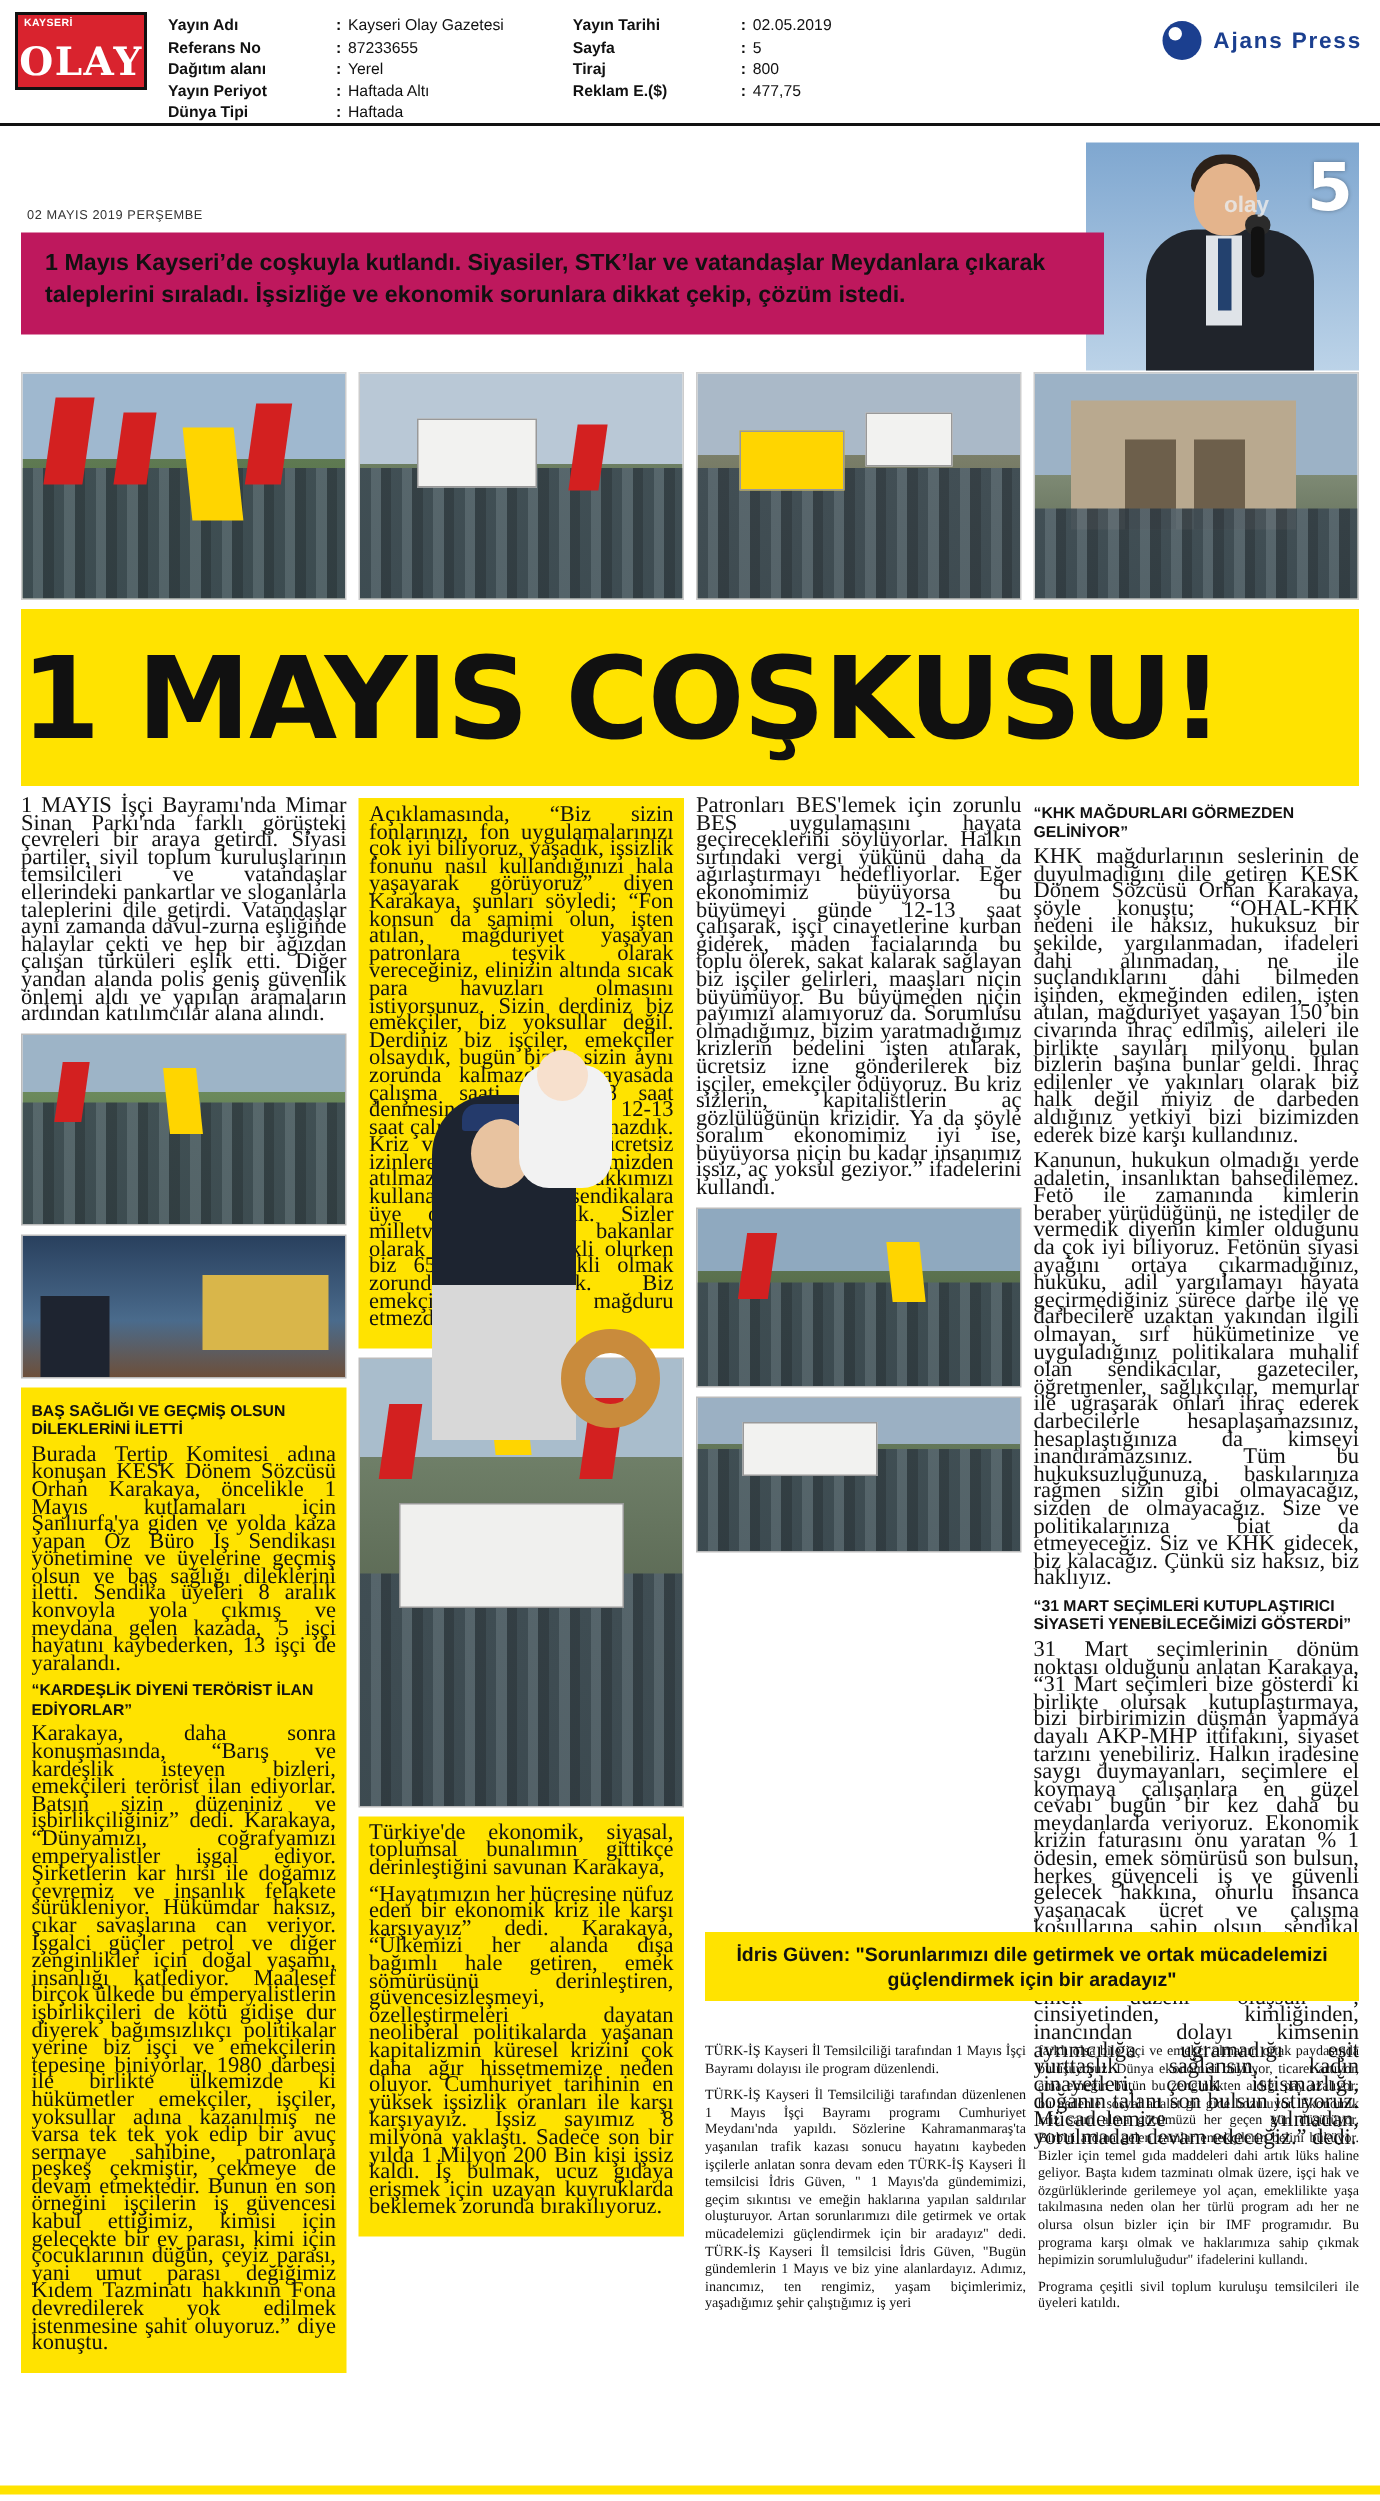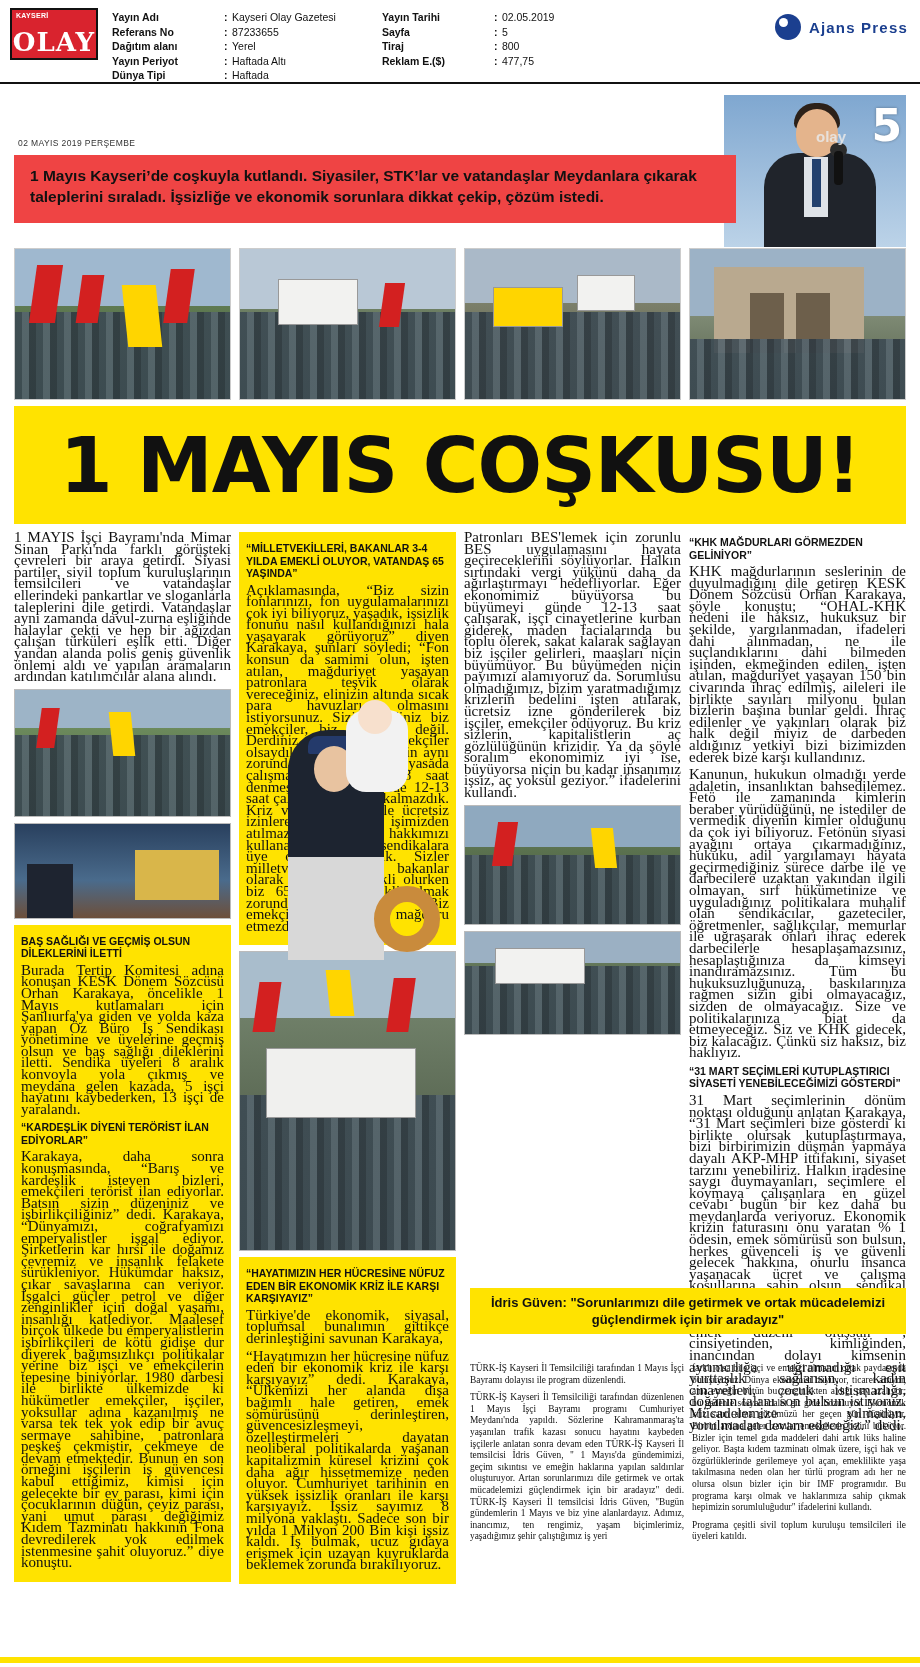--- a/index.html
+++ b/index.html
@@ -85,21 +85,21 @@
   .page-badge-word {
     position: absolute; right: 74px; top: 128px; z-index: 3;
     color: #e9e9e9; font-size: 15px; font-weight: bold; opacity: .85;
   }
   .dateline {
     position: absolute; left: 18px; top: 138px;
     font-size: 8.5px; color: #333; letter-spacing: .4px;
   }
   .kicker {
     position: absolute; left: 14px; top: 155px; width: 722px; min-height: 68px;
-    background: #ef4444; padding: 10px 12px 8px 16px;
+    background: #be185d; padding: 10px 12px 8px 16px;
   }
   .kicker p {
     margin: 0; font-size: 15.5px; line-height: 21px; font-weight: bold;
     color: #111; font-family: "Liberation Sans", sans-serif;
   }
 
   
   .photo-row {
     position: absolute; left: 14px; top: 248px; width: 892px; height: 152px;
     display: flex; gap: 8px;
@@ -112,21 +112,21 @@
   .flag { position: absolute; background: #d32020; transform: skewX(-8deg); }
   .flagY { position: absolute; background: #ffd500; transform: skewX(6deg); }
   .crowd { position: absolute; bottom: 0; left: 0; right: 0; height: 58%;
     background: repeating-linear-gradient(90deg,#3c4a53 0 7px,#55646d 7px 14px,#2f3a42 14px 21px); opacity: .9;}
   .banner-w { position:absolute; background:#f2f2f0; border:1px solid #999; }
   .arch { position:absolute; background:#b9a98f; }
 
   
   .headline-band {
     position: absolute; left: 14px; top: 406px; width: 892px; height: 118px;
-    background: #ffe300; display: flex; align-items: center; justify-content: center;
+    background: #ffe300; display: flex; align-items: center; 
   }
   .headline-band h1 {
     margin: 0; font-family: "DejaVu Sans", sans-serif;
     font-weight: bold; font-size: 76px; letter-spacing: -1px; color: #111;
     white-space: nowrap;
   }
 
   
   .cols {
     position: absolute; left: 14px; top: 532px; width: 892px;
@@ -315,34 +315,32 @@
       <div class="yellow-box">
         <div class="subhead">BAŞ SAĞLIĞI VE GEÇMİŞ OLSUN DİLEKLERİNİ İLETTİ</div>
         <p>Burada Tertip Komitesi adına konuşan KESK Dönem Sözcüsü Orhan Karakaya, öncelikle 1 Mayıs kutlamaları için Şanlıurfa'ya giden ve yolda kaza yapan Öz Büro İş Sendikası yönetimine ve üyelerine geçmiş olsun ve baş sağlığı dileklerini iletti. Sendika üyeleri 8 aralık konvoyla yola çıkmış ve meydana gelen kazada, 5 işçi hayatını kaybederken, 13 işçi de yaralandı.</p>
         <div class="subhead">“KARDEŞLİK DİYENİ TERÖRİST İLAN EDİYORLAR”</div>
         <p>Karakaya, daha sonra konuşmasında, “Barış ve kardeşlik isteyen bizleri, emekçileri terörist ilan ediyorlar. Batsın sizin düzeniniz ve işbirlikçiliğiniz” dedi. Karakaya, “Dünyamızı, coğrafyamızı emperyalistler işgal ediyor. Şirketlerin kar hırsı ile doğamız çevremiz ve insanlık felakete sürükleniyor. Hükümdar haksız, çıkar savaşlarına can veriyor. İşgalci güçler petrol ve diğer zenginlikler için doğal yaşamı, insanlığı katlediyor. Maalesef birçok ülkede bu emperyalistlerin işbirlikçileri de kötü gidişe dur diyerek bağımsızlıkçı politikalar yerine biz işçi ve emekçilerin tepesine biniyorlar. 1980 darbesi ile birlikte ülkemizde ki hükümetler emekçiler, işçiler, yoksullar adına kazanılmış ne varsa tek tek yok edip bir avuç sermaye sahibine, patronlara peşkeş çekmiştir, çekmeye de devam etmektedir. Bunun en son örneğini işçilerin iş güvencesi kabul ettiğimiz, kimisi için gelecekte bir ev parası, kimi için çocuklarının düğün, çeyiz parası, yani umut parası değiğimiz Kıdem Tazminatı hakkının Fona devredilerek yok edilmek istenmesine şahit oluyoruz.” diye konuştu.</p>
       </div>
     </div>
 
     <div class="col">
       <div class="yellow-box">
-        <div class="subhead">“MİLLETVEKİLLERİ, BAKANLAR 3-4 YILDA EMEKLİ OLUYOR, VATANDAŞ 65 YAŞINDA”</div>
         <p>Açıklamasında, “Biz sizin fonlarınızı, fon uygulamalarınızı çok iyi biliyoruz, yaşadık, işsizlik fonunu nasıl kullandığınızı hala yaşayarak görüyoruz” diyen Karakaya, şunları söyledi; “Fon konsun da samimi olun, işten atılan, mağduriyet yaşayan patronlara teşvik olarak vereceğiniz, elinizin altında sıcak para havuzları olmasını istiyorsunuz. Sizin derdiniz biz emekçiler, biz yoksullar değil. Derdiniz biz işçiler, emekçiler olsaydık, bugün bizler sizin aynı zorunda kalmazdık. Anayasada çalışma saati günlük 8 saat denmesine rağmen günde 12-13 saat çalışmak zorunda kalmazdık. Kriz var bahaneleri ile ücretsiz izinlere gönderilmez, işimizden atılmazdık. Anayasal hakkımızı kullanarak özgürce sendikalara üye olur, olabilirdik. Sizler milletvekilleri olarak, bakanlar olarak 3-4 yılda emekli olurken biz 65 yaşında emekli olmak zorunda kalmazdık. Biz emekçileri EYT mağduru etmezdiniz”</p>
       </div>
 
       <div class="img-block im-march">
         <div class="crowd" style="height:52%"></div>
         <div class="banner-w" style="left:26px;top:96px;width:150px;height:70px;background:#f0f0ee;"></div>
         <div class="flag" style="left:16px;top:30px;width:22px;height:50px;"></div>
         <div class="flag" style="left:150px;top:26px;width:22px;height:54px;"></div>
         <div class="flagY" style="left:88px;top:18px;width:24px;height:46px;"></div>
       </div>
 
       <div class="yellow-box">
-        <div class="subhead">“HAYATIMIZIN HER HÜCRESİNE NÜFUZ EDEN BİR EKONOMİK KRİZ İLE KARŞI KARŞIYAYIZ”</div>
         <p>Türkiye'de ekonomik, siyasal, toplumsal bunalımın gittikçe derinleştiğini savunan Karakaya,</p>
         <p>“Hayatımızın her hücresine nüfuz eden bir ekonomik kriz ile karşı karşıyayız” dedi. Karakaya, “Ülkemizi her alanda dışa bağımlı hale getiren, emek sömürüsünü derinleştiren, güvencesizleşmeyi, özelleştirmeleri dayatan neoliberal politikalarda yaşanan kapitalizmin küresel krizini çok daha ağır hissetmemize neden oluyor. Cumhuriyet tarihinin en yüksek işsizlik oranları ile karşı karşıyayız. İşsiz sayımız 8 milyona yaklaştı. Sadece son bir yılda 1 Milyon 200 Bin kişi işsiz kaldı. İş bulmak, ucuz gıdaya erişmek için uzayan kuyruklarda beklemek zorunda bırakılıyoruz.</p>
       </div>
     </div>
 
     <div class="col">
       <p>Patronları BES'lemek için zorunlu BES uygulamasını hayata geçireceklerini söylüyorlar. Halkın sırtındaki vergi yükünü daha da ağırlaştırmayı hedefliyorlar. Eğer ekonomimiz büyüyorsa bu büyümeyi günde 12-13 saat çalışarak, işçi cinayetlerine kurban giderek, maden facialarında bu toplu ölerek, sakat kalarak sağlayan biz işçiler gelirleri, maaşları niçin büyümüyor. Bu büyümeden niçin payımızı alamıyoruz da. Sorumlusu olmadığımız, bizim yaratmadığımız krizlerin bedelini işten atılarak, ücretsiz izne gönderilerek biz işçiler, emekçiler ödüyoruz. Bu kriz sizlerin, kapitalistlerin aç gözlülüğünün krizidir. Ya da şöyle soralım ekonomimiz iyi ise, büyüyorsa niçin bu kadar insanımız işsiz, aç yoksul geziyor.” ifadelerini kullandı.</p>
 
       <div class="img-block im-speech">
         <div class="crowd" style="height:58%"></div>

